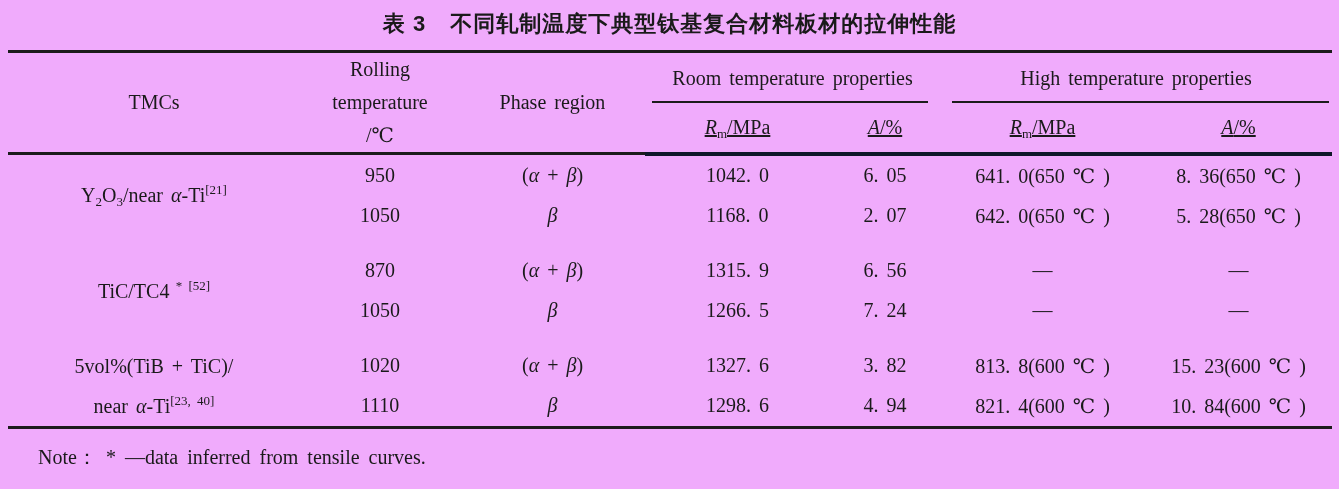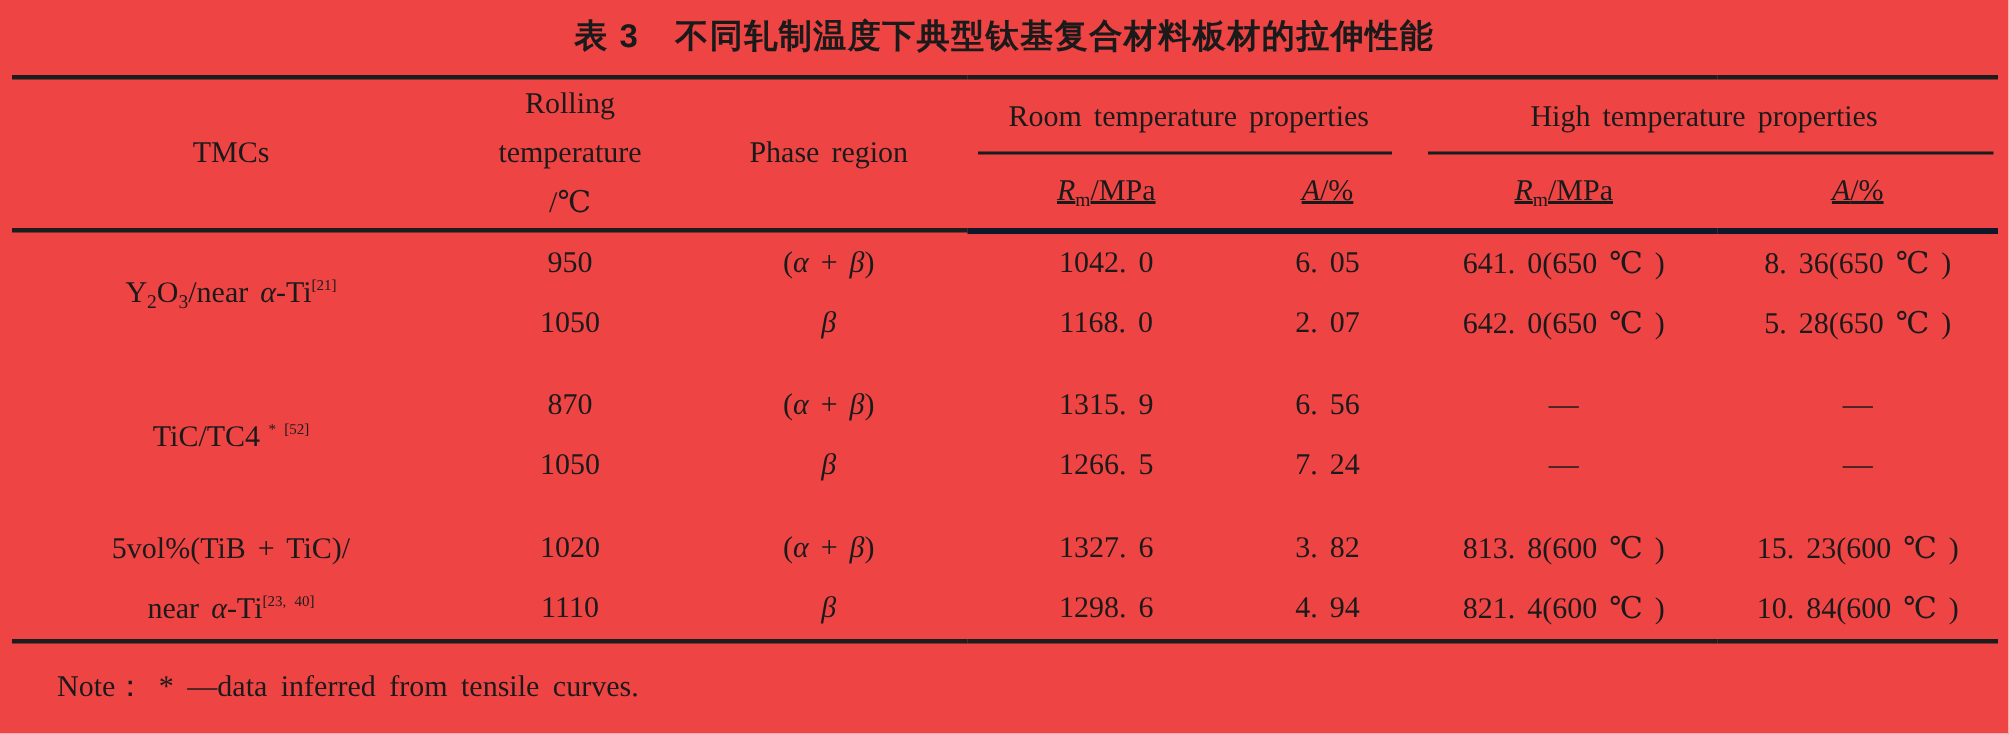--- a/index.html
+++ b/index.html
@@ -1,20 +1,20 @@
 <!DOCTYPE html>
 <html><head>
 <meta charset="utf-8">
 <style>
   html, body { margin: 0; padding: 0; background: #ffffff; }
   .page {
     position: relative;
     width: 1339px;
     height: 489px;
-    background: #ef4444;
+    background: #f0abfc;
     color: #1a1a1a;
     font-family: "Liberation Serif", "DejaVu Serif", serif;
     overflow: hidden;
   }
   .title-zh {
     padding-top: 9px;
     text-align: center;
     font-family: "Liberation Sans", "DejaVu Sans", sans-serif;
     font-weight: bold;
     font-size: 22px;
@@ -55,21 +55,21 @@
   }
   th.group-room .grp-underline { left: 7px;  right: 12px; }
   th.group-high .grp-underline { left: 12px; right: 3px; }
   .two-line div { line-height: 33px; text-align: center; }
 
   tbody td { height: 40px; }
   tr.spacer td { height: 15px; }
   td.c-name .name-line { line-height: 40px; }
 
   sub { font-size: 13px; line-height: 0; vertical-align: -4px; }
-  sup { font-size: 10px; line-height: 0; vertical-align: 8px; text-align: center; }
+  sup { font-size: 13px; line-height: 0; vertical-align: 8px; text-align: center; }
   i { font-style: italic; }
 
   .note {
     margin: 15px 0 0 38px;
     font-size: 20px;
     word-spacing: 4px;
   }
 </style>
 </head>
 <body>

